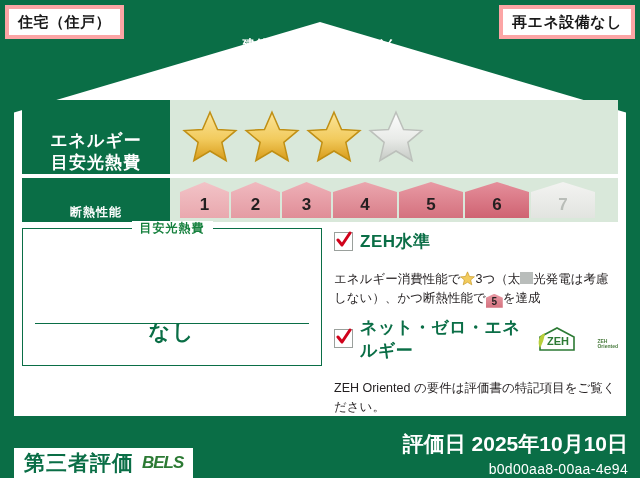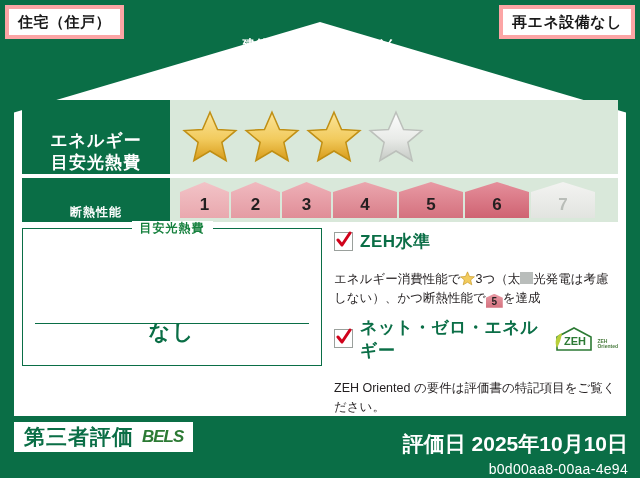--- a/index.html
+++ b/index.html
@@ -159,32 +159,32 @@
     vertical-align:-1px;
   }
   .inline-chip{
     display:inline-block;width:17px;height:14px;
     background:linear-gradient(#e89aa4,#d4717e);
     clip-path:polygon(0% 28%, 50% 0%, 100% 28%, 100% 100%, 0% 100%);
     color:#231f20;font-size:10px;font-weight:bold;
     text-align:center;line-height:16px;vertical-align:-3px;
   }
   .zeh-logo{
-    display:inline-flex;align-items:flex-end;gap:2px;vertical-align:-6px;
+    display:inline-flex;align-items:flex-end;gap:19px;vertical-align:-6px;
     margin-left:2px;
   }
   .zeh-logo-sub{
     font-size:5px;color:#4a7c3f;line-height:1.1;font-weight:bold;
     padding-bottom:2px;
   }
 
   
   .bottom{
     position:absolute;left:0;bottom:0;width:640px;height:56px;
-    z-index:5;display:flex;align-items:flex-start;
+    z-index:5;display:flex;align-items:flex-end;
   }
   .bels-badge{
     margin-left:14px;background:#ffffff;
     padding:4px 10px 5px 10px;
     display:flex;align-items:center;gap:8px;
     line-height:1;
   }
   .bels-jp{color:#0a6e46;font-weight:bold;font-size:21px;letter-spacing:1px;}
   .bels-en{color:#2c7a34;font-weight:bold;font-size:17px;letter-spacing:-1px;font-style:italic;}
   .proj{

